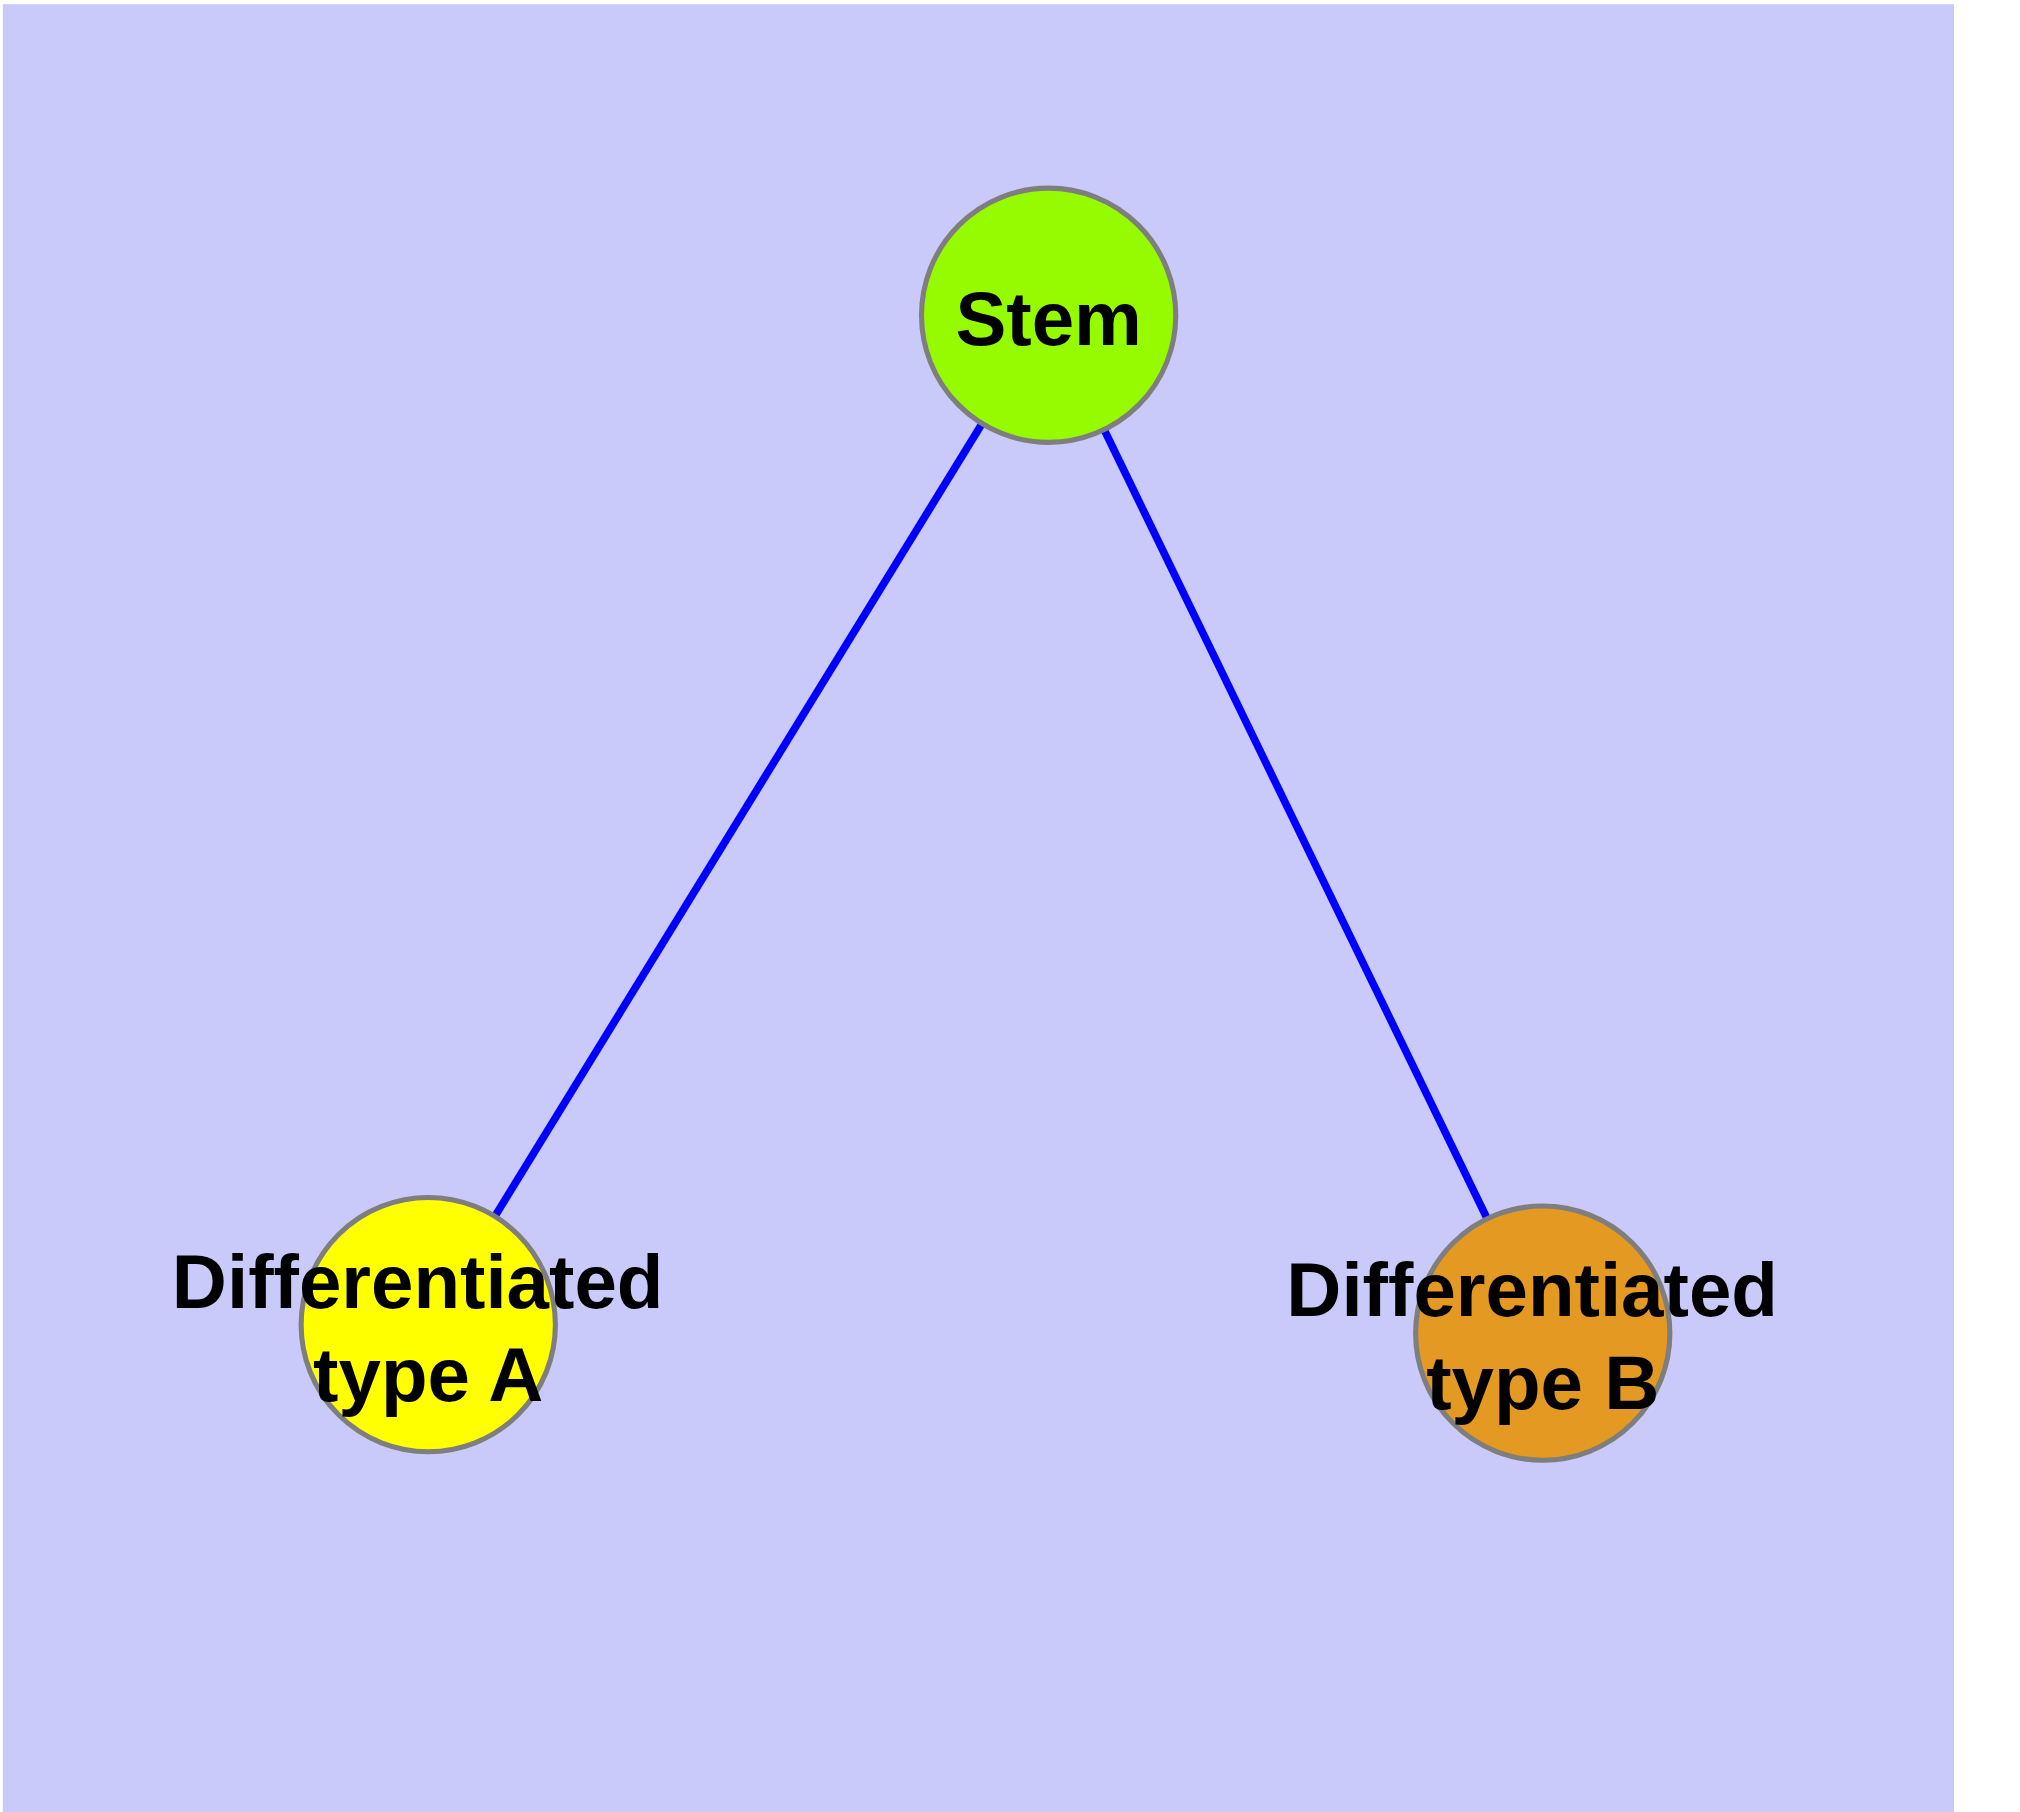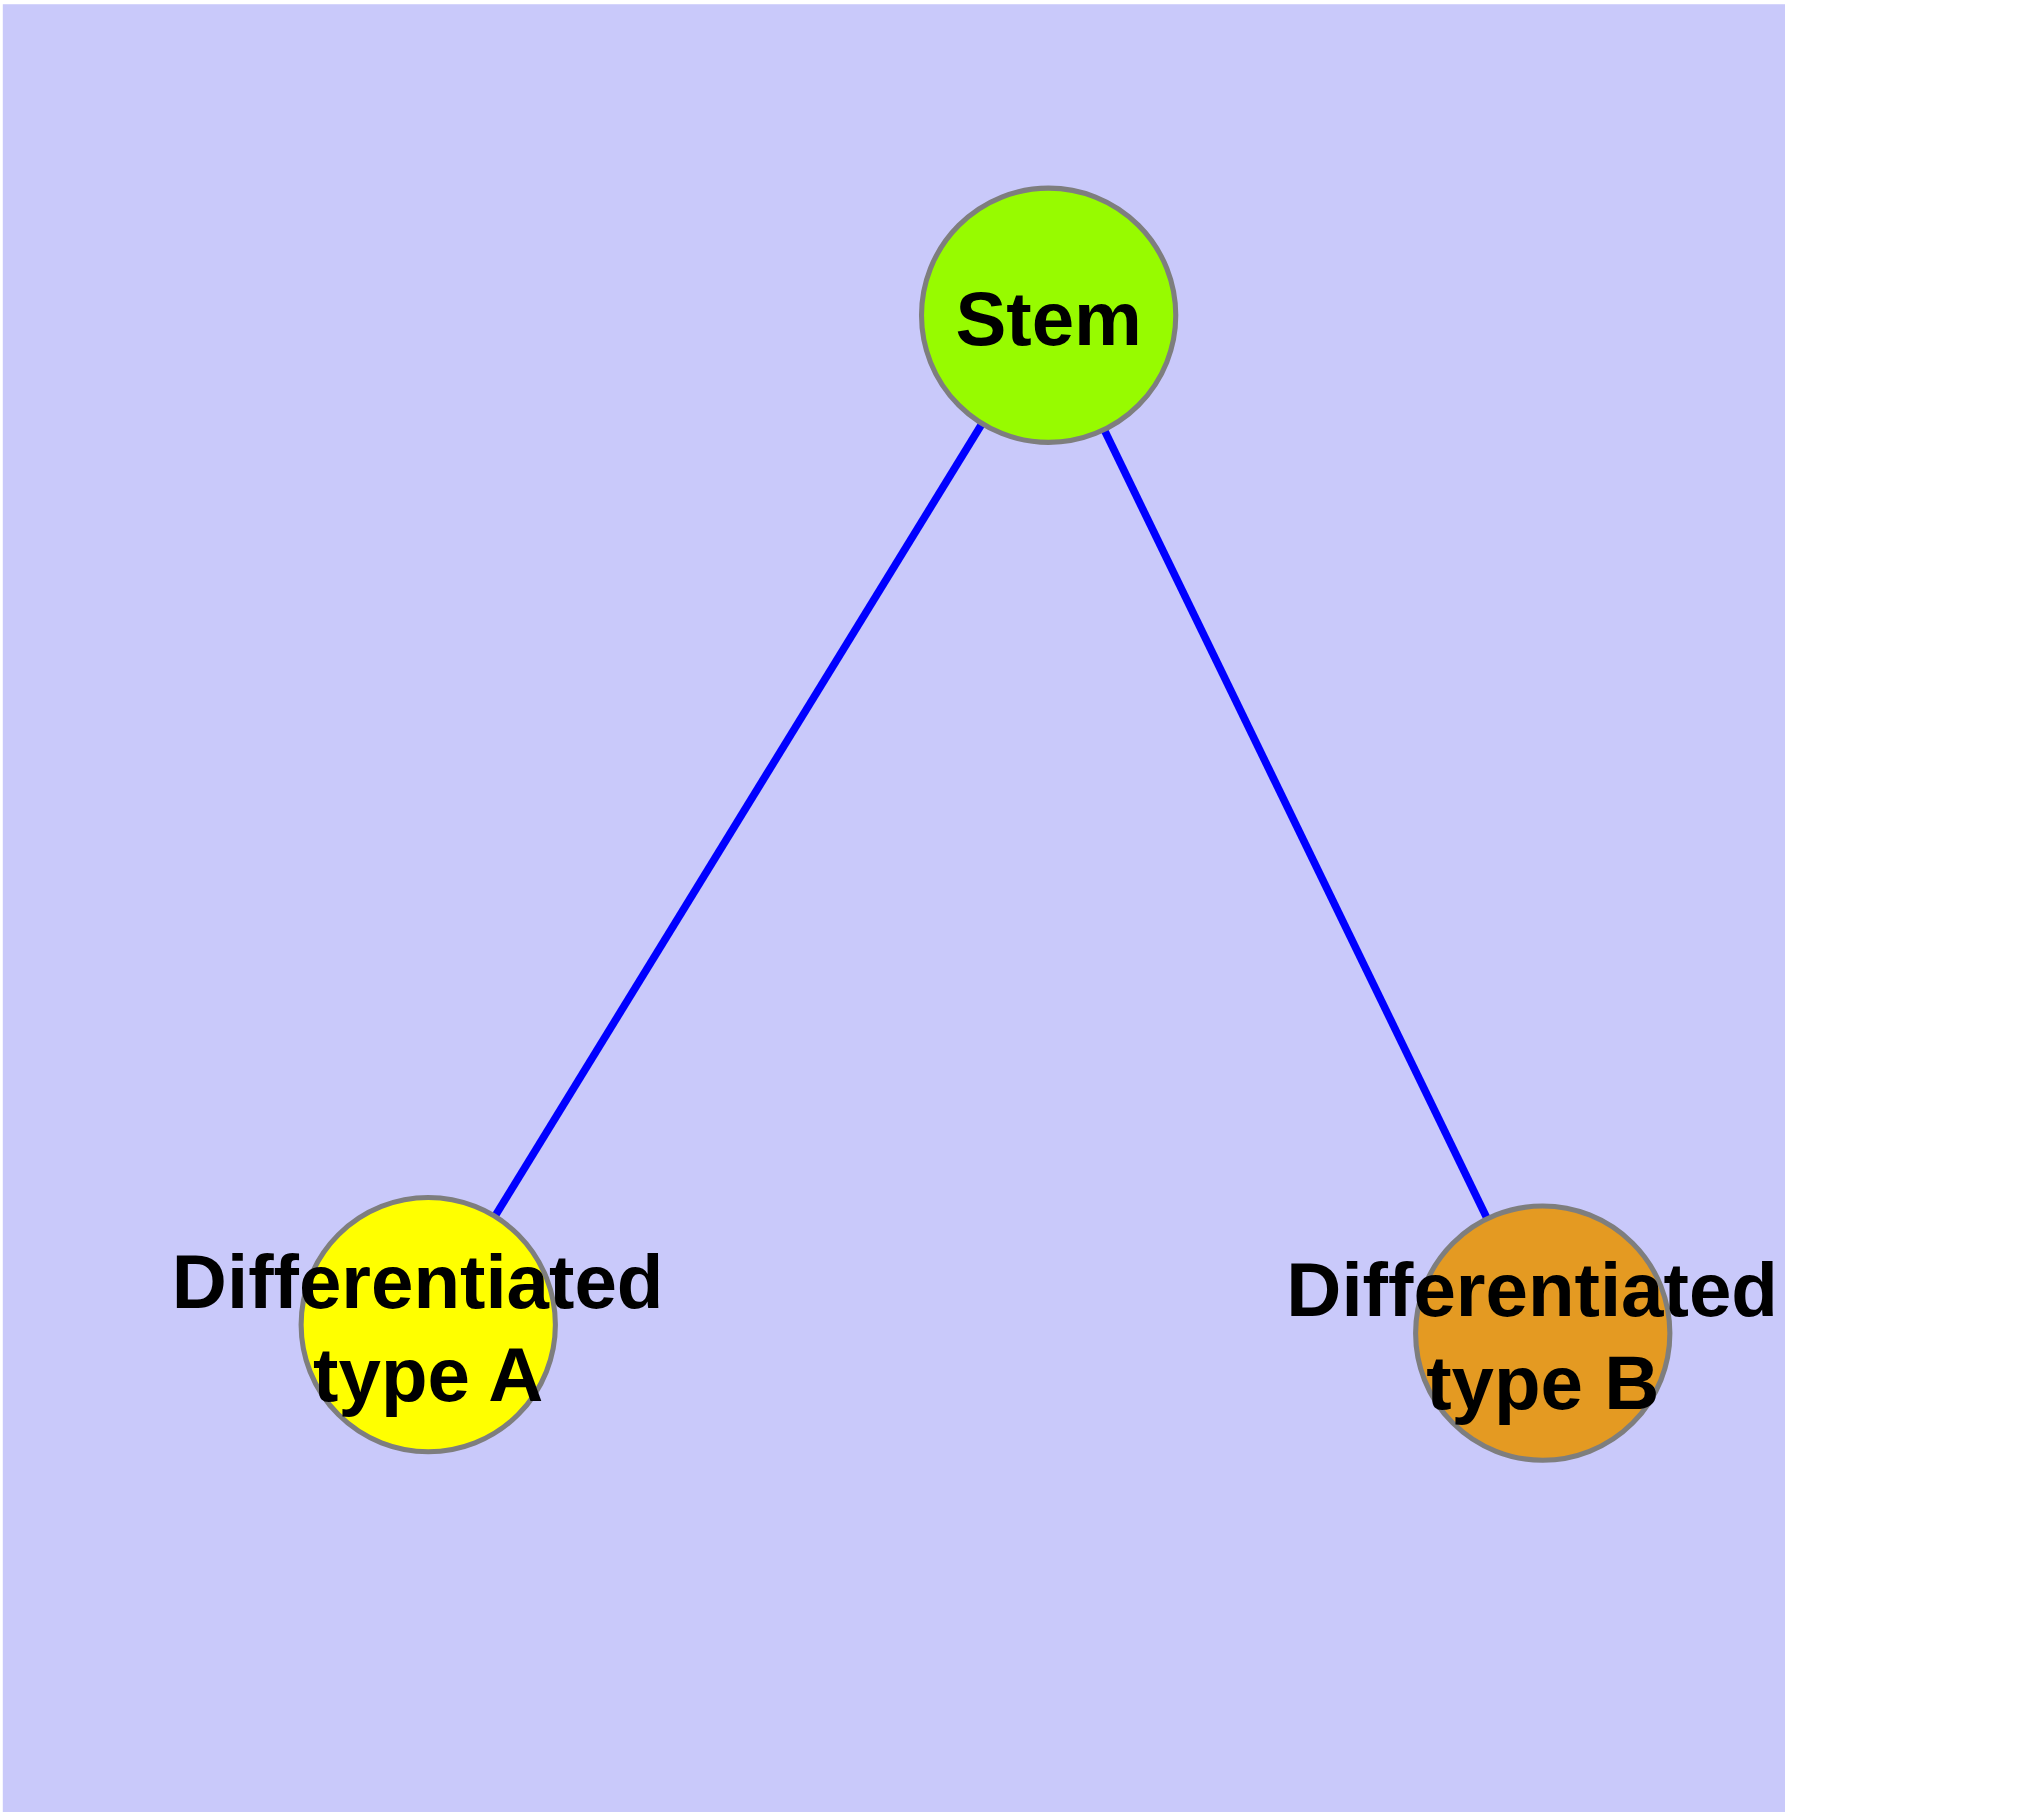--- a/index.html
+++ b/index.html
@@ -2,21 +2,21 @@
 <html style="font-size:13.6px"><head>
 <meta charset="utf-8">
 <style>
   html, body {
     margin: 0;
     padding: 0;
     background: #ffffff;
   }
   .stage {
     position: relative;
-    width: 1785px;
+    width: 1954px;
     height: 1812px;
     background: #ffffff;
     overflow: hidden;
   }
   svg {
     display: block;
   }
   line.edge {
     stroke-width: 9px;
     stroke-linecap: butt;

